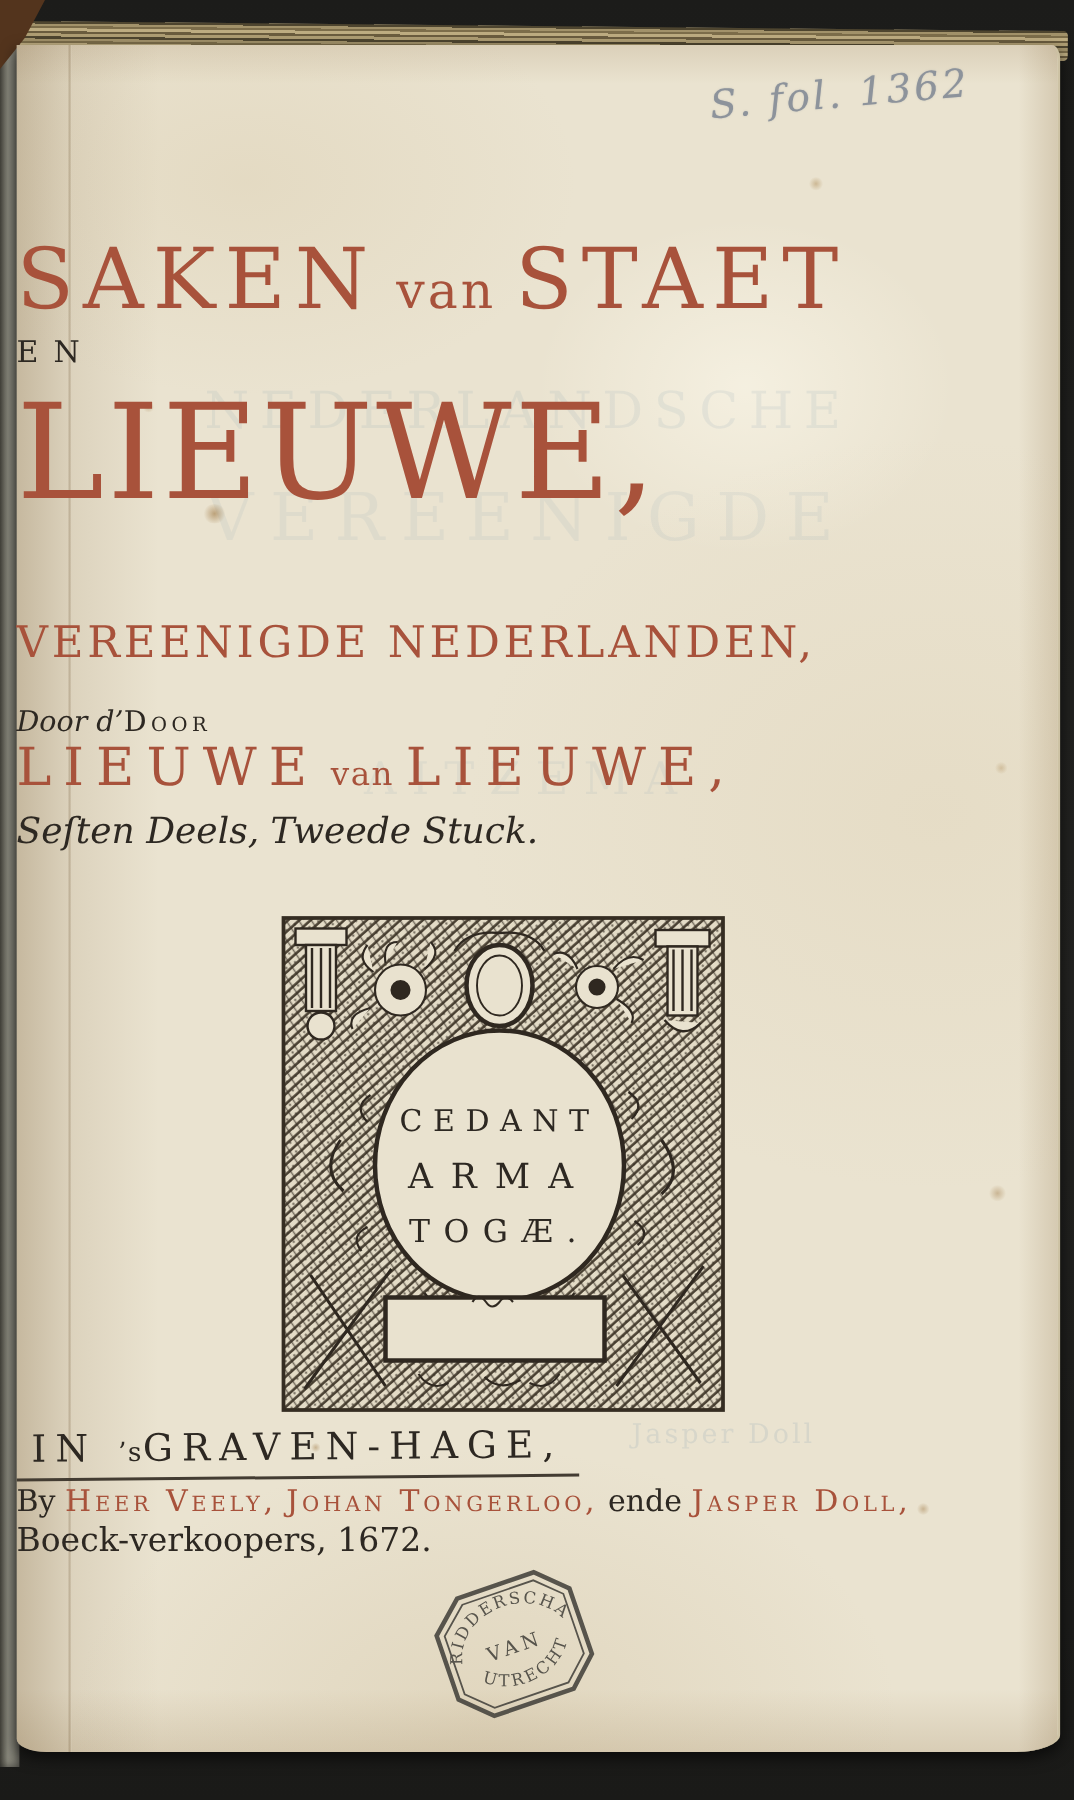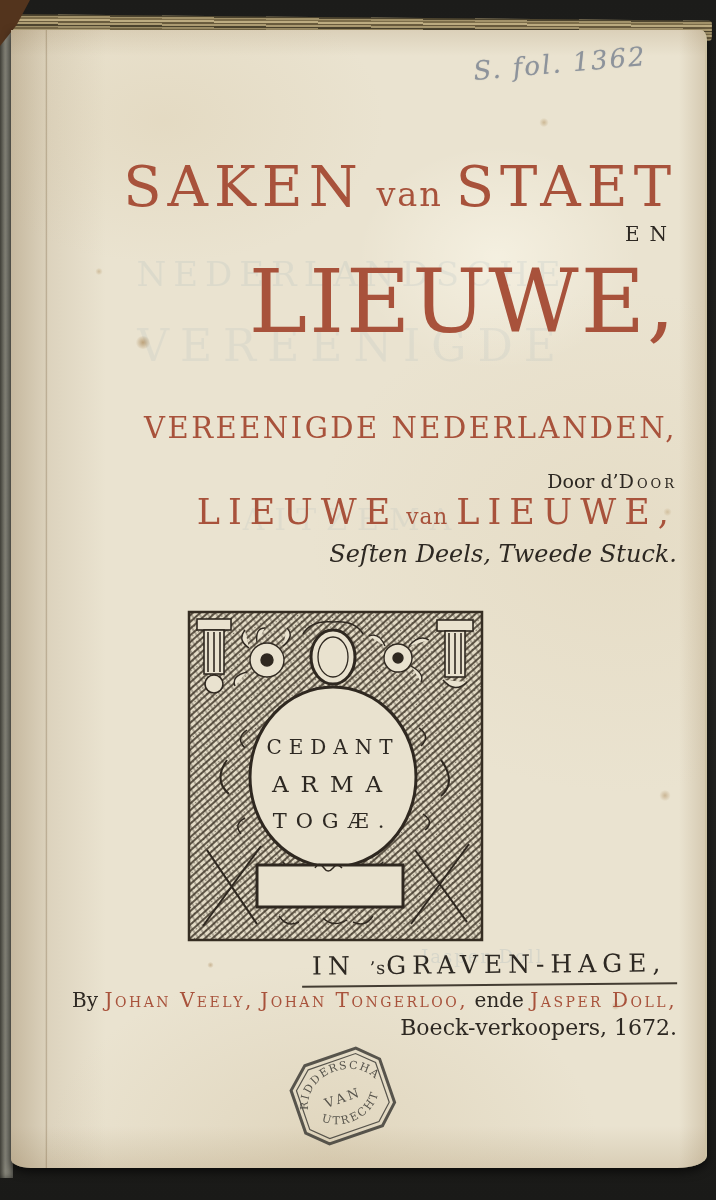--- a/index.html
+++ b/index.html
@@ -27,33 +27,33 @@
       linear-gradient(90deg, rgba(124,97,58,.33) 0px, rgba(124,97,58,.12) 38px, rgba(124,97,58,0) 95px),
       linear-gradient(270deg, rgba(140,112,70,.22) 0px, rgba(140,112,70,0) 26px),
       linear-gradient(180deg, rgba(150,122,80,.18) 0px, rgba(150,122,80,0) 26px),
       linear-gradient(0deg, rgba(146,118,76,.20) 0px, rgba(146,118,76,0) 42px);
     border-right:2px solid #cdc2a4;
     border-bottom-left-radius:20px 9px;border-bottom-right-radius:30px 12px;
     border-top-right-radius:6px 10px;
     box-shadow:0 4px 10px rgba(0,0,0,.6);}
   .fold-line{position:absolute;left:34px;top:0;width:3px;height:100%;
     background:linear-gradient(90deg,rgba(110,85,50,.0),rgba(110,85,50,.28),rgba(255,250,235,.25));}
-  .content{position:absolute;left:0;right:28px;top:0;height:100%;text-align:right;color:#2d2822;}
+  .content{position:absolute;left:0;right:15px;top:0;height:100%;text-align:left;color:#2d2822;}
   .line{position:absolute;left:0;right:0;white-space:nowrap;}
   
   .t-main1{top:124px;font-size:56px;letter-spacing:6px;color:#a8523b;}
   .seg-cap{}
   .seg-low{font-size:.60em;letter-spacing:2px;}
   .t-en{top:192px;font-size:20px;letter-spacing:10px;color:#2d2822;}
   .t-oorlogh{top:226px;font-size:88px;letter-spacing:2px;color:#a8523b;line-height:1.05;}
   .t-intro{top:340px;font-size:26px;letter-spacing:1px;color:#2d2822;}
   .seg-flo{font-size:.75em;letter-spacing:0;}
   .t-region{top:381px;font-size:29px;letter-spacing:2.5px;color:#a8523b;}
   .t-byline{top:440px;font-size:19px;color:#2d2822;}
-  .seg-it{}
+  .seg-it{font-style:italic;}
   .seg-sc{font-variant:small-caps;letter-spacing:3px;}
   .t-author{top:462px;font-size:35px;letter-spacing:8px;color:#a8523b;}
   .t-author .seg-low{font-size:.62em;letter-spacing:1px;}
   .t-volume{top:510px;font-size:24px;font-style:italic;color:#2d2822;}
   
   .t-place{top:920px;font-size:25px;letter-spacing:6px;color:#2d2822;}
   .t-place .inner{display:inline-block;border-bottom:2px solid #433c32;padding:0 10px 5px 10px;transform:rotate(-.5deg);}
   .seg-apos{font-size:.70em;letter-spacing:1px;}
   .t-publishers{top:958px;font-size:20px;color:#2d2822;}
   .seg-name{color:#a8523b;font-variant:small-caps;letter-spacing:2.5px;}
@@ -113,21 +113,21 @@
     <div class="content">
       <div class="line t-main1"><span class="seg-cap">SAKEN</span><span class="seg-low"> van </span><span class="seg-cap">STAET</span></div>
       <div class="line t-en">EN</div>
       <div class="line t-oorlogh">LIEUWE,</div>
       <div class="line t-region">VEREENIGDE NEDERLANDEN,</div>
       <div class="line t-byline"><span class="seg-it">Door d’</span><span class="seg-sc">Door</span></div>
       <div class="line t-author"><span class="seg-cap">LIEUWE</span><span class="seg-low"> van </span><span class="seg-cap">LIEUWE,</span></div>
       <div class="line t-volume">Seſten Deels, Tweede Stuck.</div>
 
       <div class="line t-place"><span class="inner"><span class="seg-cap">IN </span><span class="seg-apos">’s</span><span class="seg-cap">GRAVEN-HAGE,</span></span></div>
-      <div class="line t-publishers"><span class="seg-blk">By </span><span class="seg-name">Johan Veely,</span><span class="seg-blk"> </span><span class="seg-name">Johan Tongerloo,</span><span class="seg-blk"> ende </span><span class="seg-name">Jasper Doll,</span></div>
+      <div class="line t-publishers"><span class="seg-blk">By </span><span class="seg-name">Heer Veely,</span><span class="seg-blk"> </span><span class="seg-name">Johan Tongerloo,</span><span class="seg-blk"> ende </span><span class="seg-name">Jasper Doll,</span></div>
       <div class="line t-colophon">Boeck-verkoopers, 1672.</div>
     </div>
 
     <svg class="emblem" viewBox="0 0 297 332">
       <defs>
         <pattern id="hx1" width="5" height="5" patternUnits="userSpaceOnUse" patternTransform="rotate(48)">
           <rect width="5" height="5" fill="#e3dbc6"></rect>
           <line x1="1" y1="0" x2="1" y2="5" stroke="#483f31" stroke-width="1.7"></line>
         </pattern>
         <pattern id="hx2" width="7" height="7" patternUnits="userSpaceOnUse" patternTransform="rotate(-34)">

